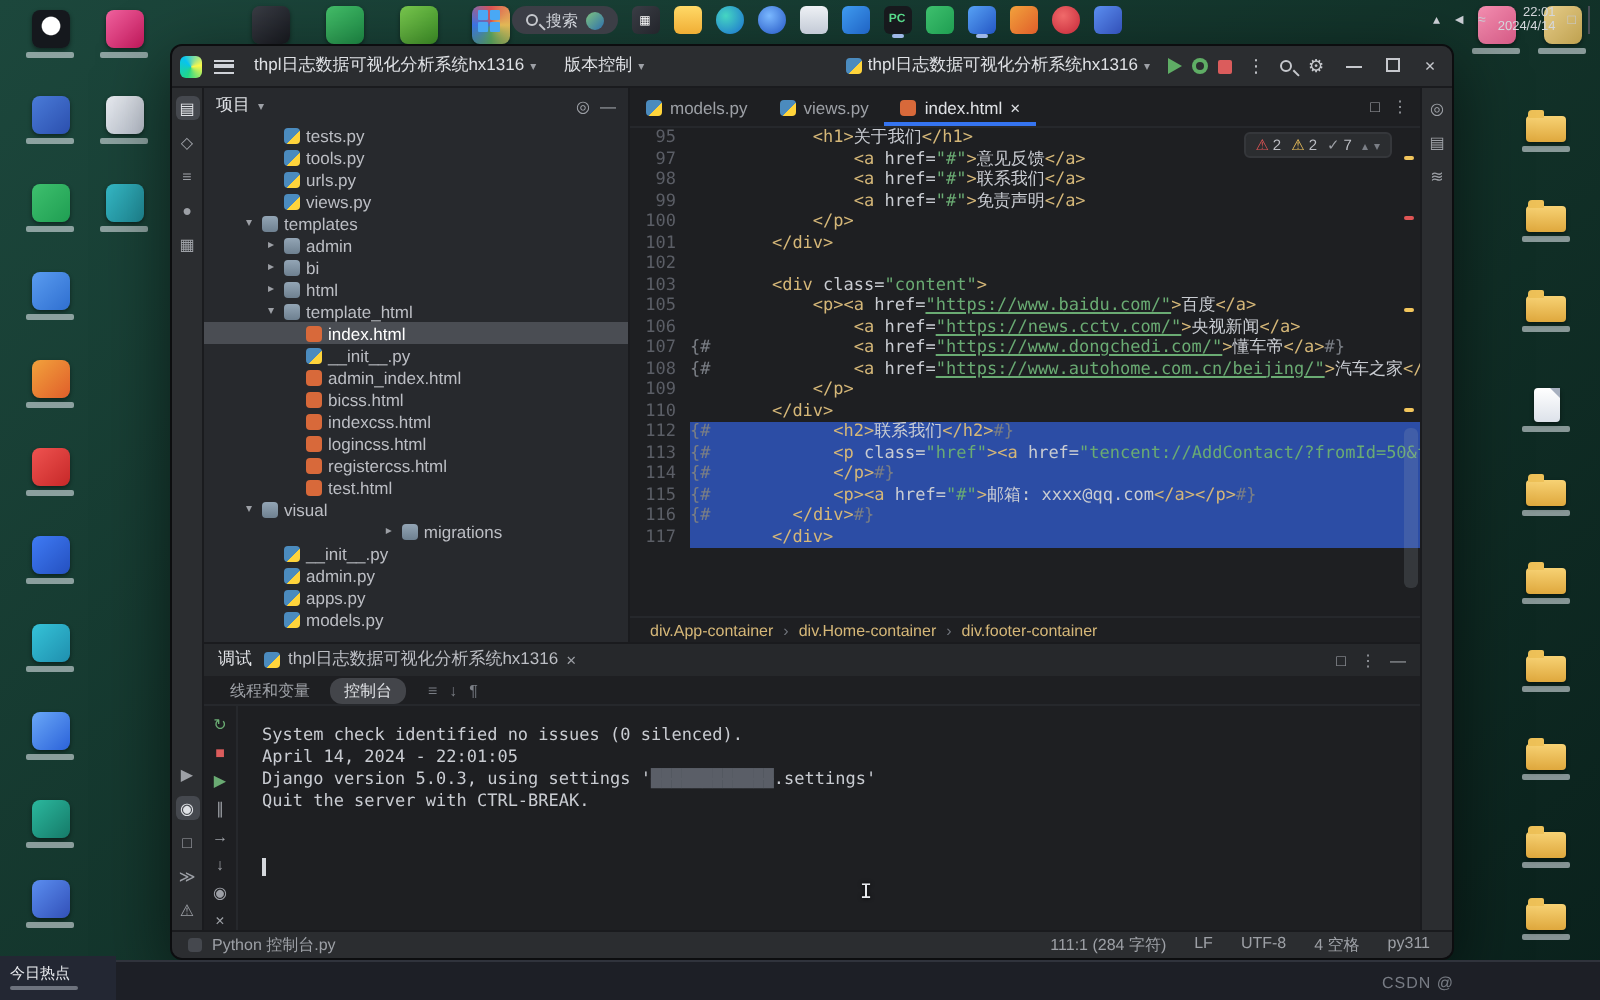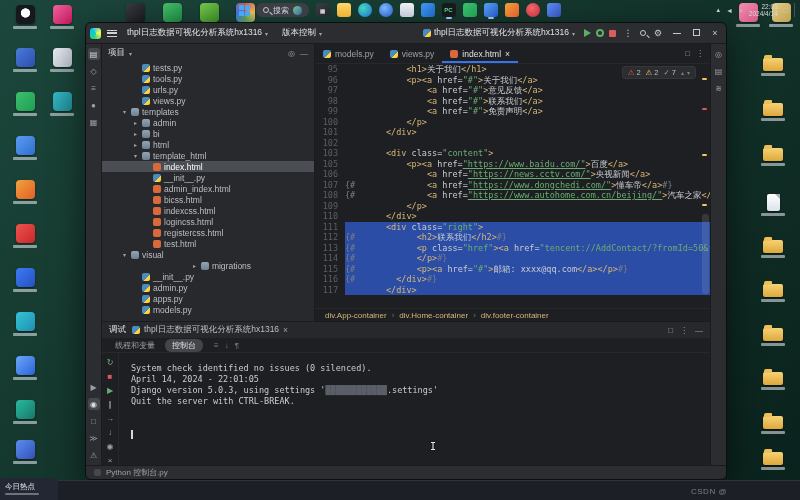--- a/index.html
+++ b/index.html
@@ -465,35 +465,33 @@
                   <span>▴</span>
                   <span>▾</span>
                 </span>
               </div>
             <div class="smark" style="top:14px;background:#f2c55c"></div>
             <div class="smark" style="top:44px;background:#e05555"></div>
             <div class="smark" style="top:90px;background:#f2c55c"></div>
             <div class="smark" style="top:140px;background:#f2c55c"></div>
             <div class="sthumb" style="top:150px;height:80px"></div>
           <div class="eline"><span class="gut">95</span><span class="ecode"><span class="sg-w">            </span><span class="sg-t">&lt;h1&gt;</span><span class="sg-w">关于我们</span><span class="sg-t">&lt;/h1&gt;</span></span></div>
-              <div class="eline"><span class="gut">96</span><span class="ecode"><span class="sg-w">            </span><span class="sg-t">&lt;p&gt;</span><span class="sg-t">&lt;a </span><span class="sg-w">href=</span><span class="sg-s">"#"</span><span class="sg-t">&gt;</span><span class="sg-w">关于我们</span><span class="sg-t">&lt;/a&gt;</span></span></div>
               <div class="eline"><span class="gut">97</span><span class="ecode"><span class="sg-w">                </span><span class="sg-t">&lt;a </span><span class="sg-w">href=</span><span class="sg-s">"#"</span><span class="sg-t">&gt;</span><span class="sg-w">意见反馈</span><span class="sg-t">&lt;/a&gt;</span></span></div>
               <div class="eline"><span class="gut">98</span><span class="ecode"><span class="sg-w">                </span><span class="sg-t">&lt;a </span><span class="sg-w">href=</span><span class="sg-s">"#"</span><span class="sg-t">&gt;</span><span class="sg-w">联系我们</span><span class="sg-t">&lt;/a&gt;</span></span></div>
               <div class="eline"><span class="gut">99</span><span class="ecode"><span class="sg-w">                </span><span class="sg-t">&lt;a </span><span class="sg-w">href=</span><span class="sg-s">"#"</span><span class="sg-t">&gt;</span><span class="sg-w">免责声明</span><span class="sg-t">&lt;/a&gt;</span></span></div>
               <div class="eline"><span class="gut">100</span><span class="ecode"><span class="sg-w">            </span><span class="sg-t">&lt;/p&gt;</span></span></div>
               <div class="eline"><span class="gut">101</span><span class="ecode"><span class="sg-w">        </span><span class="sg-t">&lt;/div&gt;</span></span></div>
               <div class="eline"><span class="gut">102</span><span class="ecode"></span></div>
               <div class="eline"><span class="gut">103</span><span class="ecode"><span class="sg-w">        </span><span class="sg-t">&lt;div </span><span class="sg-w">class=</span><span class="sg-s">"content"</span><span class="sg-t">&gt;</span></span></div>
               <div class="eline"><span class="gut">105</span><span class="ecode"><span class="sg-w">            </span><span class="sg-t">&lt;p&gt;</span><span class="sg-t">&lt;a </span><span class="sg-w">href=</span><span class="sg-u">"https://www.baidu.com/"</span><span class="sg-t">&gt;</span><span class="sg-w">百度</span><span class="sg-t">&lt;/a&gt;</span></span></div>
               <div class="eline"><span class="gut">106</span><span class="ecode"><span class="sg-w">                </span><span class="sg-t">&lt;a </span><span class="sg-w">href=</span><span class="sg-u">"https://news.cctv.com/"</span><span class="sg-t">&gt;</span><span class="sg-w">央视新闻</span><span class="sg-t">&lt;/a&gt;</span></span></div>
               <div class="eline"><span class="gut">107</span><span class="ecode"><span class="sg-c">{#</span><span class="sg-w">              </span><span class="sg-t">&lt;a </span><span class="sg-w">href=</span><span class="sg-u">"https://www.dongchedi.com/"</span><span class="sg-t">&gt;</span><span class="sg-w">懂车帝</span><span class="sg-t">&lt;/a&gt;</span><span class="sg-c">#}</span></span></div>
               <div class="eline"><span class="gut">108</span><span class="ecode"><span class="sg-c">{#</span><span class="sg-w">              </span><span class="sg-t">&lt;a </span><span class="sg-w">href=</span><span class="sg-u">"https://www.autohome.com.cn/beijing/"</span><span class="sg-t">&gt;</span><span class="sg-w">汽车之家</span><span class="sg-t">&lt;/a&gt;</span></span></div>
               <div class="eline"><span class="gut">109</span><span class="ecode"><span class="sg-w">            </span><span class="sg-t">&lt;/p&gt;</span></span></div>
               <div class="eline"><span class="gut">110</span><span class="ecode"><span class="sg-w">        </span><span class="sg-t">&lt;/div&gt;</span></span></div>
-              <div class="eline esel"><span class="gut">111</span><span class="ecode"><span class="sg-w">        </span><span class="sg-t">&lt;div </span><span class="sg-w">class=</span><span class="sg-s">"right"</span><span class="sg-t">&gt;</span></span></div>
               <div class="eline esel"><span class="gut">112</span><span class="ecode"><span class="sg-c">{#</span><span class="sg-w">            </span><span class="sg-t">&lt;h2&gt;</span><span class="sg-w">联系我们</span><span class="sg-t">&lt;/h2&gt;</span><span class="sg-c">#}</span></span></div>
               <div class="eline esel"><span class="gut">113</span><span class="ecode"><span class="sg-c">{#</span><span class="sg-w">            </span><span class="sg-t">&lt;p </span><span class="sg-w">class=</span><span class="sg-s">"href"</span><span class="sg-t">&gt;&lt;a </span><span class="sg-w">href=</span><span class="sg-s">"tencent://AddContact/?fromId=50&amp;fromSubId=1&amp;subcmd=all&amp;uin=xxxxxxxx"</span></span></div>
               <div class="eline esel"><span class="gut">114</span><span class="ecode"><span class="sg-c">{#</span><span class="sg-w">            </span><span class="sg-t">&lt;/p&gt;</span><span class="sg-c">#}</span></span></div>
               <div class="eline esel"><span class="gut">115</span><span class="ecode"><span class="sg-c">{#</span><span class="sg-w">            </span><span class="sg-t">&lt;p&gt;</span><span class="sg-t">&lt;a </span><span class="sg-w">href=</span><span class="sg-s">"#"</span><span class="sg-t">&gt;</span><span class="sg-w">邮箱: xxxx@qq.com</span><span class="sg-t">&lt;/a&gt;</span><span class="sg-t">&lt;/p&gt;</span><span class="sg-c">#}</span></span></div>
               <div class="eline esel"><span class="gut">116</span><span class="ecode"><span class="sg-c">{#</span><span class="sg-w">        </span><span class="sg-t">&lt;/div&gt;</span><span class="sg-c">#}</span></span></div>
               <div class="eline esel"><span class="gut">117</span><span class="ecode"><span class="sg-w">        </span><span class="sg-t">&lt;/div&gt;</span></span></div>
             </div>
           <div class="crumbs" id="crumbs">
               <span>div.App-container</span>
               <span class="csep">›</span>
@@ -555,20 +553,27 @@
         <div class="sicon">◎</div>
         <div class="sicon">▤</div>
         <div class="sicon">≋</div>
       </div>
   </div>
 
   <div class="statusbar">
     <span class="stdot"></span>
     <span>Python 控制台.py</span>
     <span class="st-sp"></span>
+    <span id="status-items" style="display:flex;gap:8px">
+        <span class="stitem">111:1 (284 字符)</span>
+        <span class="stitem">LF</span>
+        <span class="stitem">UTF-8</span>
+        <span class="stitem">4 空格</span>
+        <span class="stitem">py311</span>
+      </span>
   </div>
 </div>
 
 <div class="taskbar"></div>
 <div class="hotspot">
   <span class="hs-t">今日热点</span>
   <span class="hs-sub"></span>
 </div>
 <div class="tbcenter" id="tbcenter">
   <div class="winlogo">

